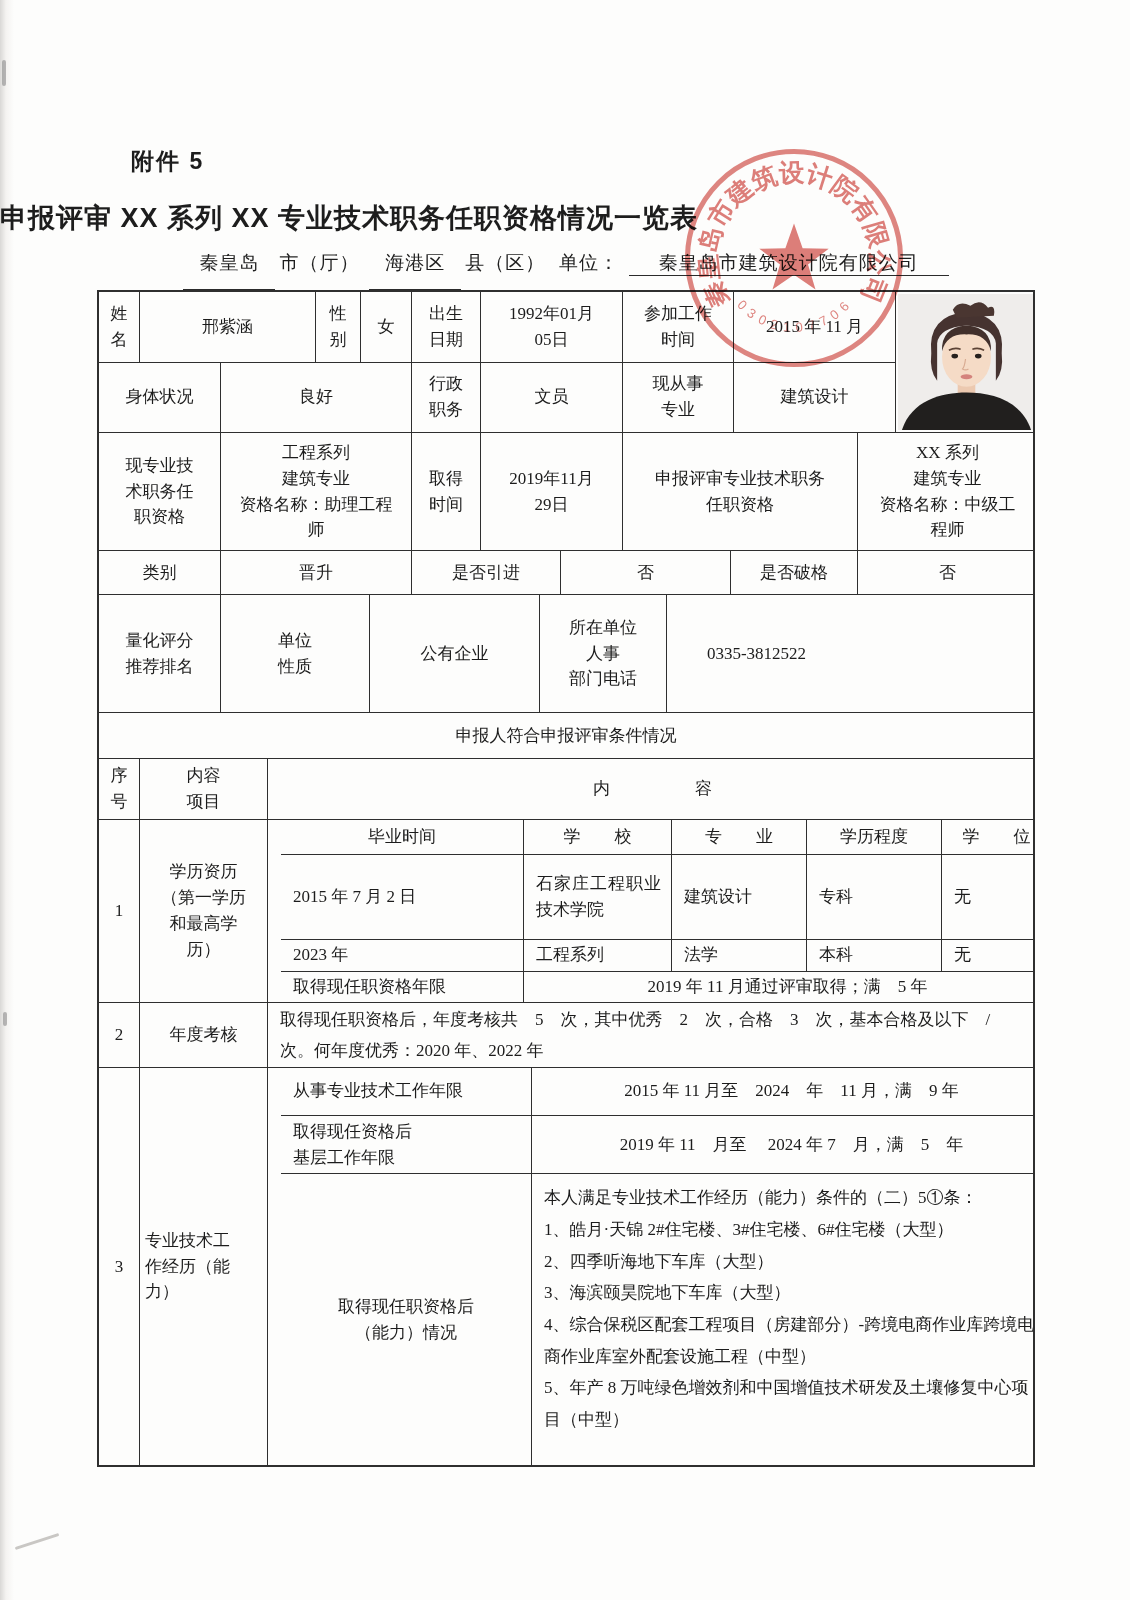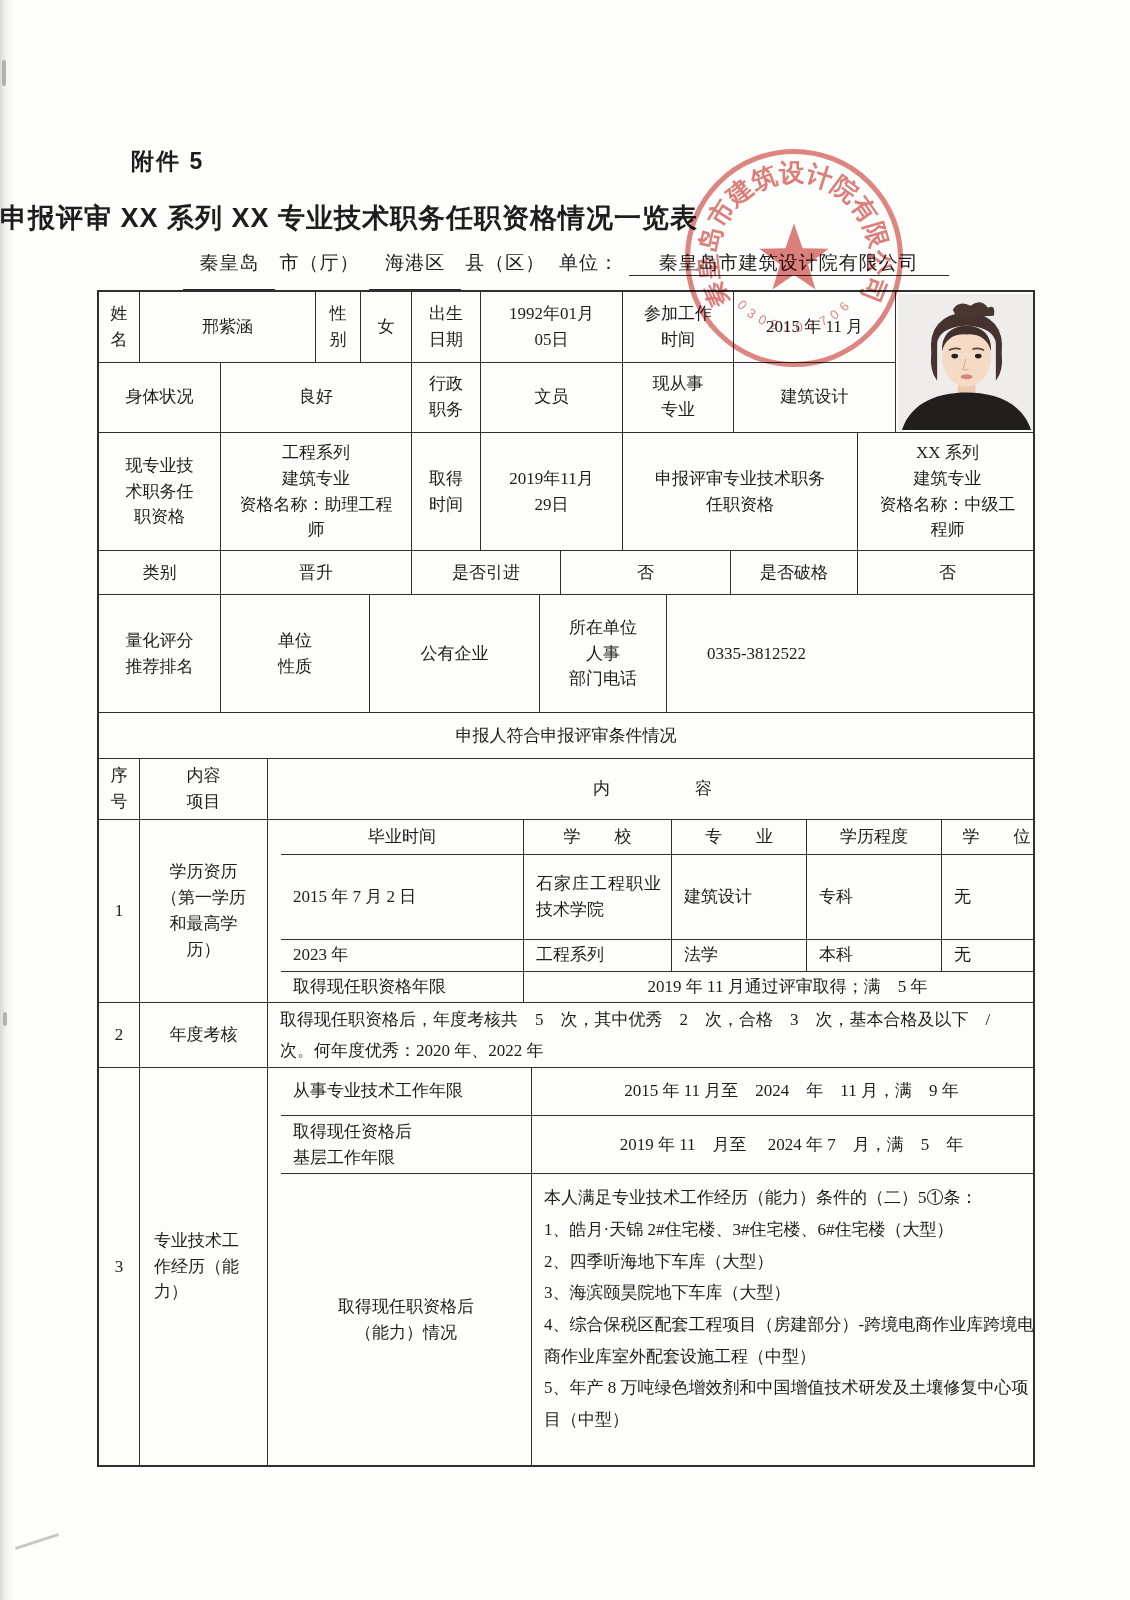--- a/index.html
+++ b/index.html
@@ -194,21 +194,21 @@
     </div>
 
     <div class="band" style="height:64px;">
       <div class="cell" style="width:40px;">2</div>
       <div class="cell" style="width:128px;">年度考核</div>
       <div class="cell left pad roomy" style="width:770px;">取得现任职资格后，年度考核共　5　次，其中优秀　2　次，合格　3　次，基本合格及以下　/　次。何年度优秀：2020 年、2022 年</div>
     </div>
 
     <div class="band" style="height:397px;">
       <div class="cell" style="width:40px;">3</div>
-      <div class="cell left" style="width:128px;padding-left:14px;">专业技术工
+      <div class="cell left" style="width:128px;padding-left:5px;">专业技术工
 作经历（能
 力）</div>
       <div class="stack" style="width:770px;">
         <div class="band" style="height:47px;">
           <div class="cell left pad" style="width:250px;">从事专业技术工作年限</div>
           <div class="cell" style="width:520px;">2015 年 11 月至　2024　年　11 月，满　9 年</div>
         </div>
         <div class="band" style="height:58px;">
           <div class="cell left pad" style="width:250px;">取得现任资格后
 基层工作年限</div>

